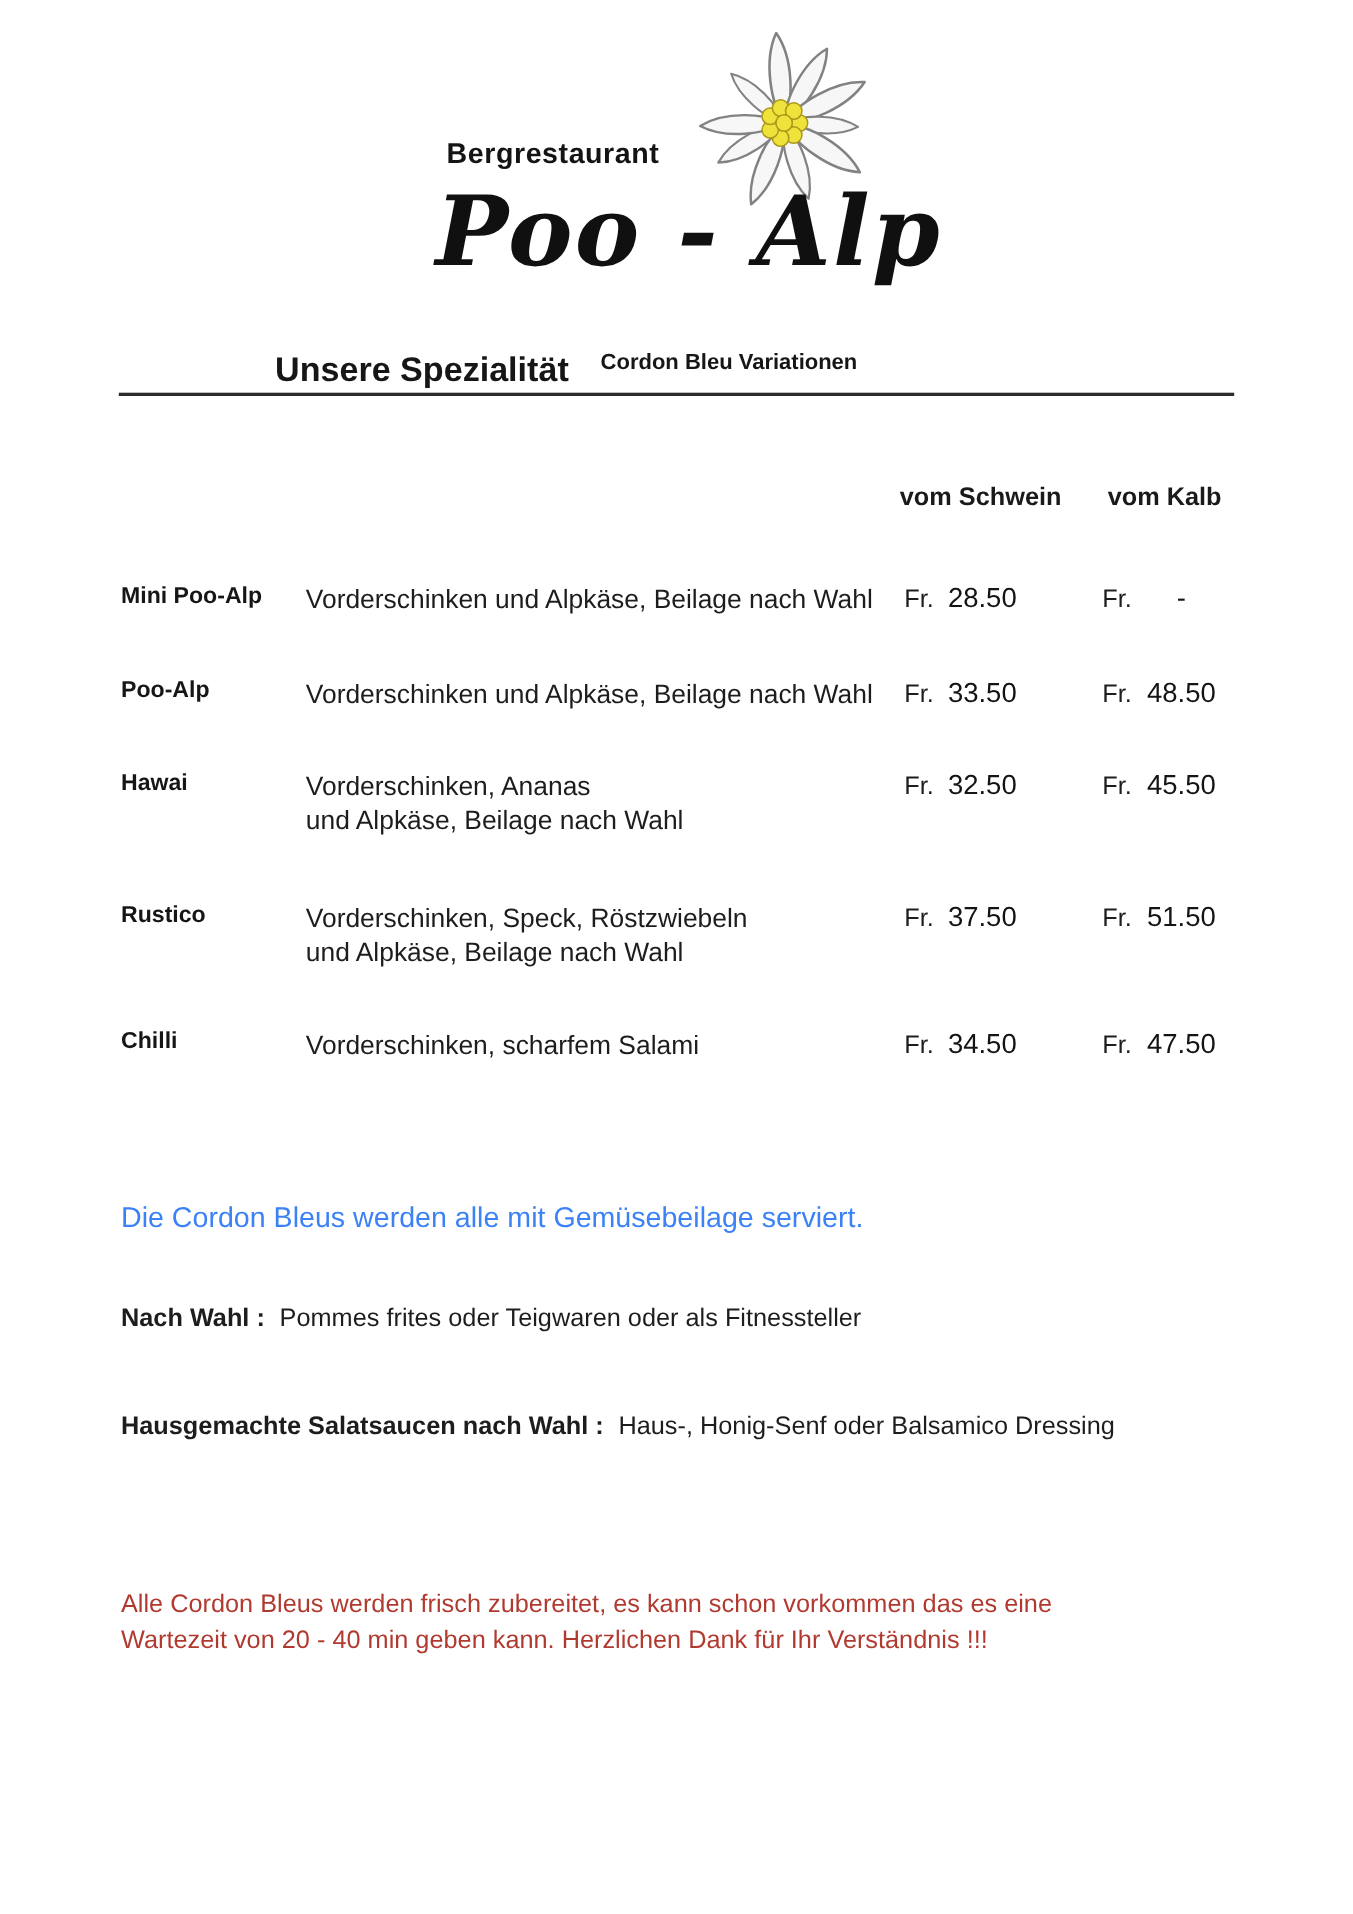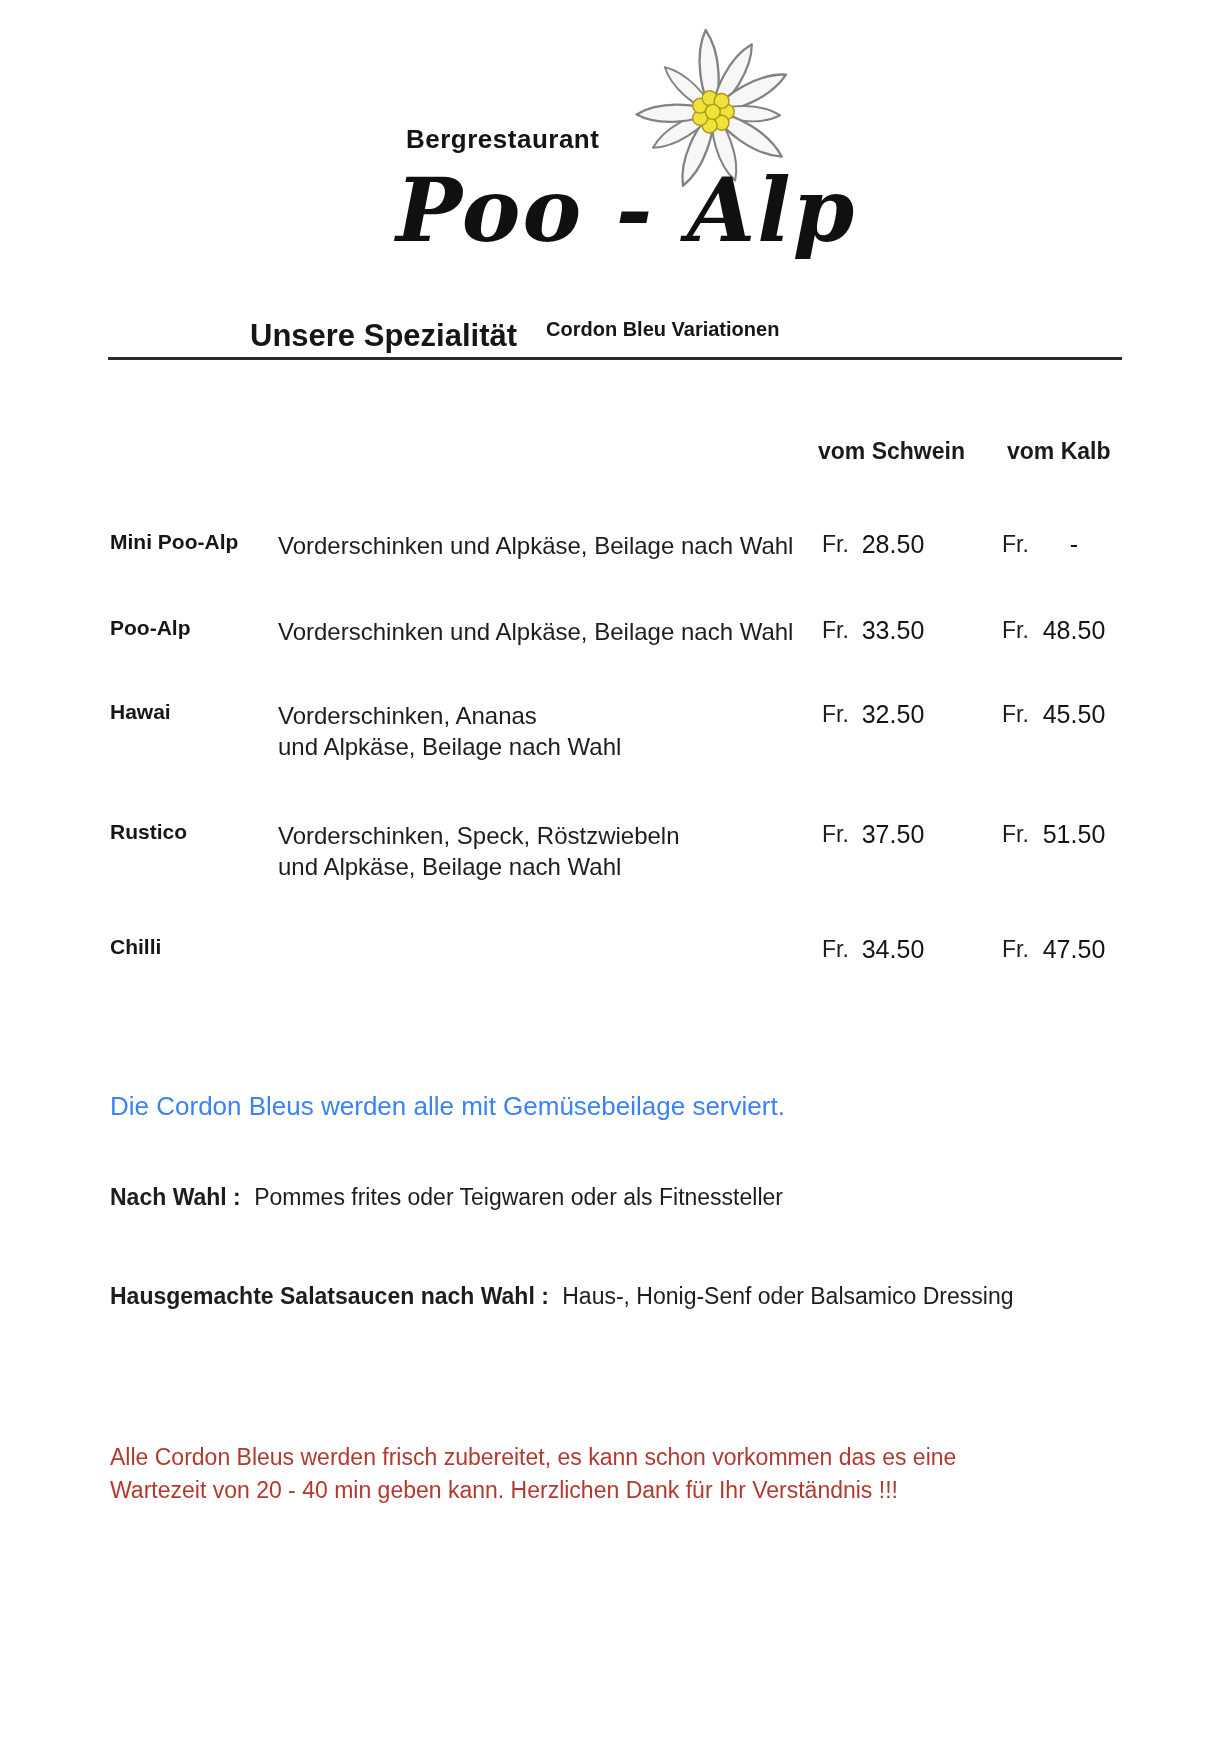--- a/index.html
+++ b/index.html
@@ -159,20 +159,21 @@
     </div>
     <span class="fr-label c1">Fr.</span>
     <span class="price c1">37.50</span>
     <span class="fr-label c2">Fr.</span>
     <span class="price c2">51.50</span>
   </div>
 
   <div class="abs menu-row" style="top:935px">
     <div class="item-name">Chilli</div>
     <div class="item-desc">
+      <div>Vorderschinken, scharfem Salami</div>
     </div>
     <span class="fr-label c1">Fr.</span>
     <span class="price c1">34.50</span>
     <span class="fr-label c2">Fr.</span>
     <span class="price c2">47.50</span>
   </div>
 
   <div class="abs red-note">Die Cordon Bleus werden alle mit Gemüsebeilage serviert.</div>
 
   <div class="abs note-line note-nachwahl">

